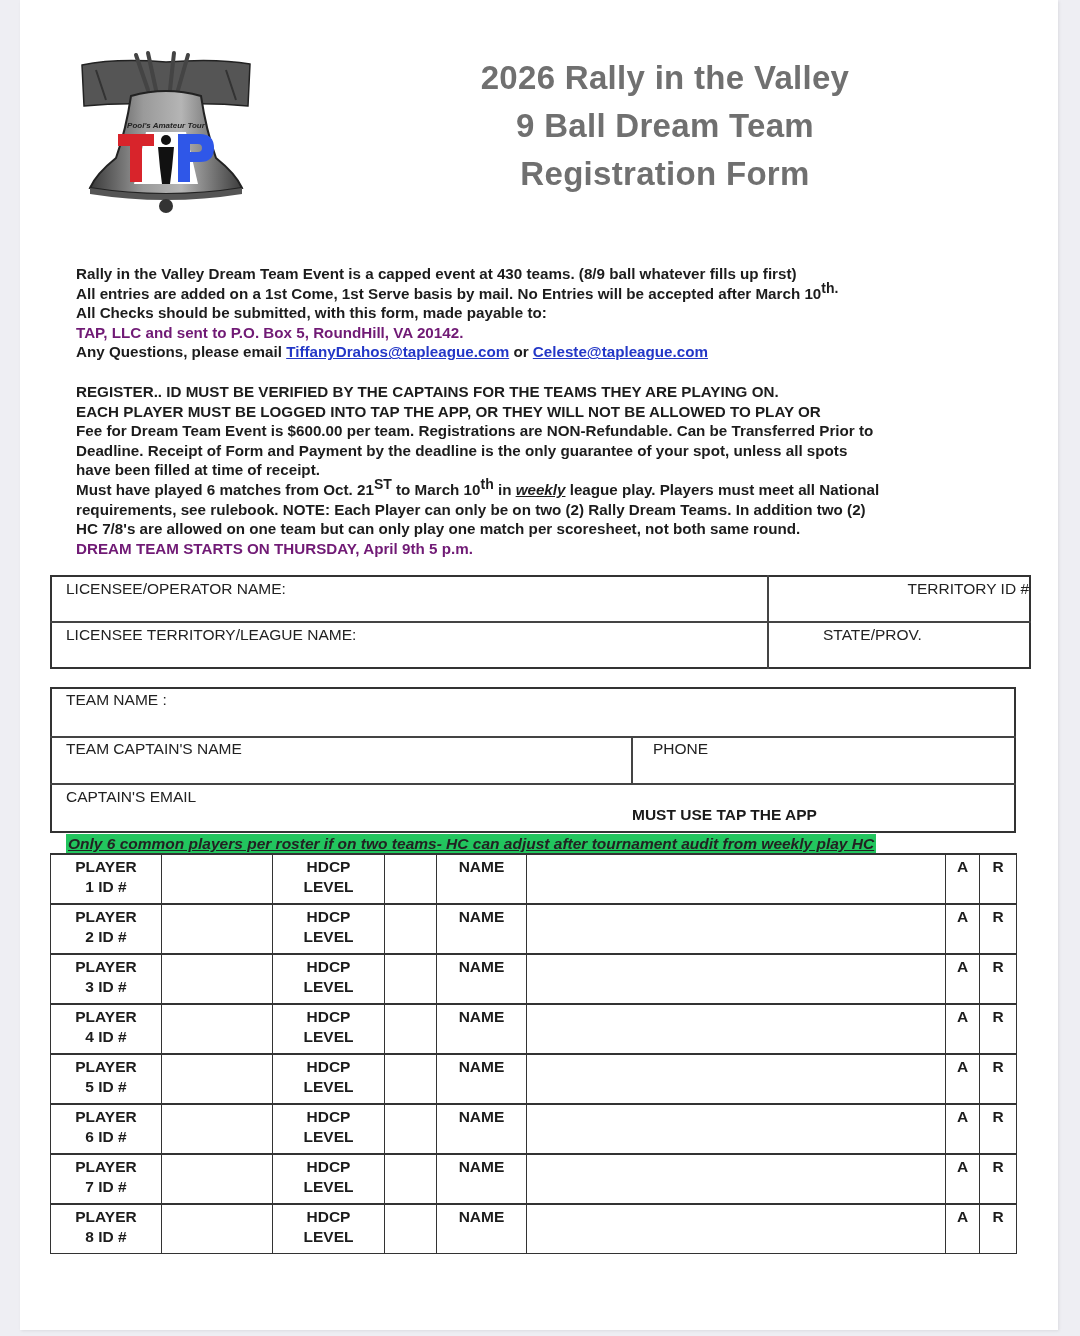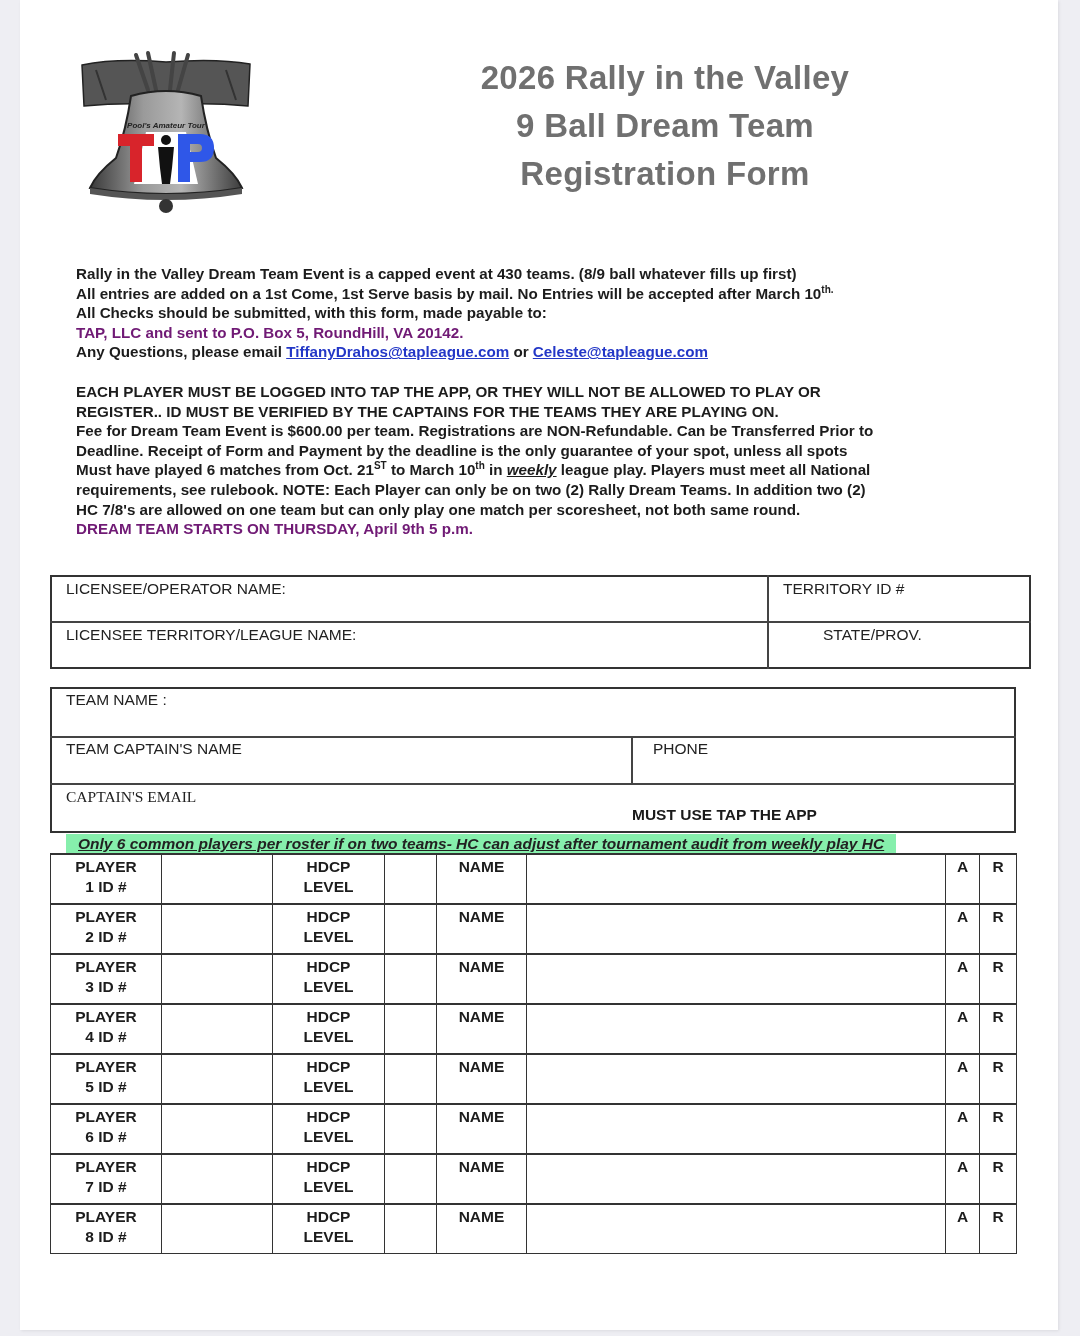--- a/index.html
+++ b/index.html
@@ -28,38 +28,38 @@
   .info {
     position: absolute; left: 76px; width: 920px;
     font-weight: bold; font-size: 15.2px; line-height: 19.6px;
     color: #1c1c1c;
   }
   .info p { margin: 0; white-space: nowrap; }
   .info1 { top: 264px; }
   .info2 { top: 382px; }
   .red { color: #701a75; }
   .link { color: #2337c7; text-decoration: underline; }
-  sup { font-size: 10px; line-height: 0; vertical-align: 6px; }
+  sup { font-size: 14px; line-height: 0; vertical-align: 6px; }
   .u-i { font-style: italic; text-decoration: underline; }
 
   
   .box {
     position: absolute; border: 2px solid #333; box-sizing: border-box;
   }
   .cell {
     position: absolute; box-sizing: border-box;
     font-size: 15.5px; color: #222; padding: 2px 0 0 14px;
   }
   .hline { position: absolute; height: 2px; background: #444; }
   .vline { position: absolute; width: 1.5px; background: #444; }
 
   .note {
     position: absolute; left: 66px; top: 834px;
-    background: #86efac; font-style: italic; font-weight: bold;
-    font-size: 15.5px; line-height: 19px; padding: 0 12px;
+    background: #22c55e; font-style: italic; font-weight: bold;
+    font-size: 15.5px; line-height: 19px; padding: 0 2px;
     text-decoration: underline; color: #222; white-space: nowrap;
   }
   .must-app {
     position: absolute; left: 632px; top: 806px; font-weight: bold; font-size: 15.5px; text-align: center;
   }
 
   
   .ptable {
     position: absolute; left: 50px; top: 853px; width: 966px;
     border-collapse: collapse; table-layout: fixed;
@@ -116,46 +116,47 @@
 
 <div class="info info1">
   <p>Rally in the Valley Dream Team Event is a capped event at 430 teams. (8/9 ball whatever fills up first)</p>
   <p><span>All entries are added on a 1st Come, 1st Serve basis by mail. No Entries will be accepted after  March 10</span><sup>th.</sup></p>
   <p>All Checks should be submitted, with this form, made payable to:</p>
   <p class="red">TAP, LLC and sent to P.O. Box 5, RoundHill, VA 20142.</p>
   <p><span>Any Questions, please email </span><span class="link">TiffanyDrahos@tapleague.com</span><span> or </span><span class="link">Celeste@tapleague.com</span></p>
 </div>
 
 <div class="info info2">
+  <p>REGISTER..  ID MUST BE VERIFIED BY THE CAPTAINS FOR THE TEAMS THEY ARE PLAYING ON.</p>
   <p>EACH PLAYER MUST BE LOGGED INTO TAP THE APP, OR THEY WILL NOT BE ALLOWED TO PLAY OR</p>
-  <p>REGISTER..  ID MUST BE VERIFIED BY THE CAPTAINS FOR THE TEAMS THEY ARE PLAYING ON.</p>
   <p>Fee for Dream Team Event is $600.00 per team. Registrations are NON-Refundable.  Can be Transferred Prior to</p>
   <p>Deadline.  Receipt of Form and Payment by the deadline is the only guarantee of your spot, unless all spots</p>
+  <p>have been filled at time of receipt.</p>
   <p><span>Must have played 6 matches from Oct. 21</span><sup>ST</sup><span> to March 10</span><sup>th</sup><span> in </span><span class="u-i">weekly</span><span> league play.   Players must meet all National</span></p>
   <p>requirements, see rulebook. NOTE: Each Player can only be on two (2) Rally Dream Teams. In addition two (2)</p>
   <p>HC 7/8's are allowed on one team but  can only play one match per scoresheet, not both same round.</p>
   <p class="red">DREAM TEAM STARTS ON THURSDAY, April 9th 5 p.m.</p>
 </div>
 
 <div class="box" style="left:50px; top:575px; width:981px; height:94px;"></div>
 <div class="hline" style="left:50px; top:621px; width:981px;"></div>
 <div class="vline" style="left:767px; top:575px; height:94px;"></div>
 <div class="cell" style="left:52px; top:578px; width:714px; height:42px;"><span>LICENSEE/OPERATOR NAME:</span></div>
-<div class="cell" style="left:769px; top:578px; width:260px; height:42px;"><span>TERRITORY ID #</span></div>
+<div class="cell" style="left:769px; top:578px; width:260px; height:42px;text-align:right;"><span>TERRITORY ID #</span></div>
 <div class="cell" style="left:52px; top:624px; width:714px; height:42px;"><span>LICENSEE TERRITORY/LEAGUE NAME:</span></div>
 <div class="cell" style="left:769px; top:624px; width:260px; height:42px;margin-left:40px;"><span>STATE/PROV.</span></div>
 
 <div class="box" style="left:50px; top:687px; width:966px; height:146px;"></div>
 <div class="hline" style="left:50px; top:736px; width:966px;"></div>
 <div class="hline" style="left:50px; top:783px; width:966px;"></div>
 <div class="vline" style="left:631px; top:737px; height:47px;"></div>
 <div class="cell" style="left:52px; top:689px; width:962px; height:46px;"><span>TEAM  NAME :</span></div>
 <div class="cell" style="left:52px; top:738px; width:578px; height:44px;"><span>TEAM CAPTAIN'S NAME</span></div>
 <div class="cell" style="left:633px; top:738px; width:381px; height:44px;padding-left:20px;"><span>PHONE</span></div>
-<div class="cell" style="left:52px; top:786px; width:962px; height:62px;font-family:Liberation Serif, serif;"><span>CAPTAIN'S  EMAIL</span></div>
+<div class="cell" style="left:52px; top:786px; width:962px; height:62px;"><span>CAPTAIN'S  EMAIL</span></div>
 <div class="must-app">MUST USE TAP THE APP</div>
 
 <div class="note">Only 6 common players per roster if on two teams- HC can adjust after tournament audit from weekly play HC</div>
 
 <table class="ptable">
   <colgroup>
     <col style="width:111px">
       <col style="width:111px">
       <col style="width:112px">
       <col style="width:52px">

